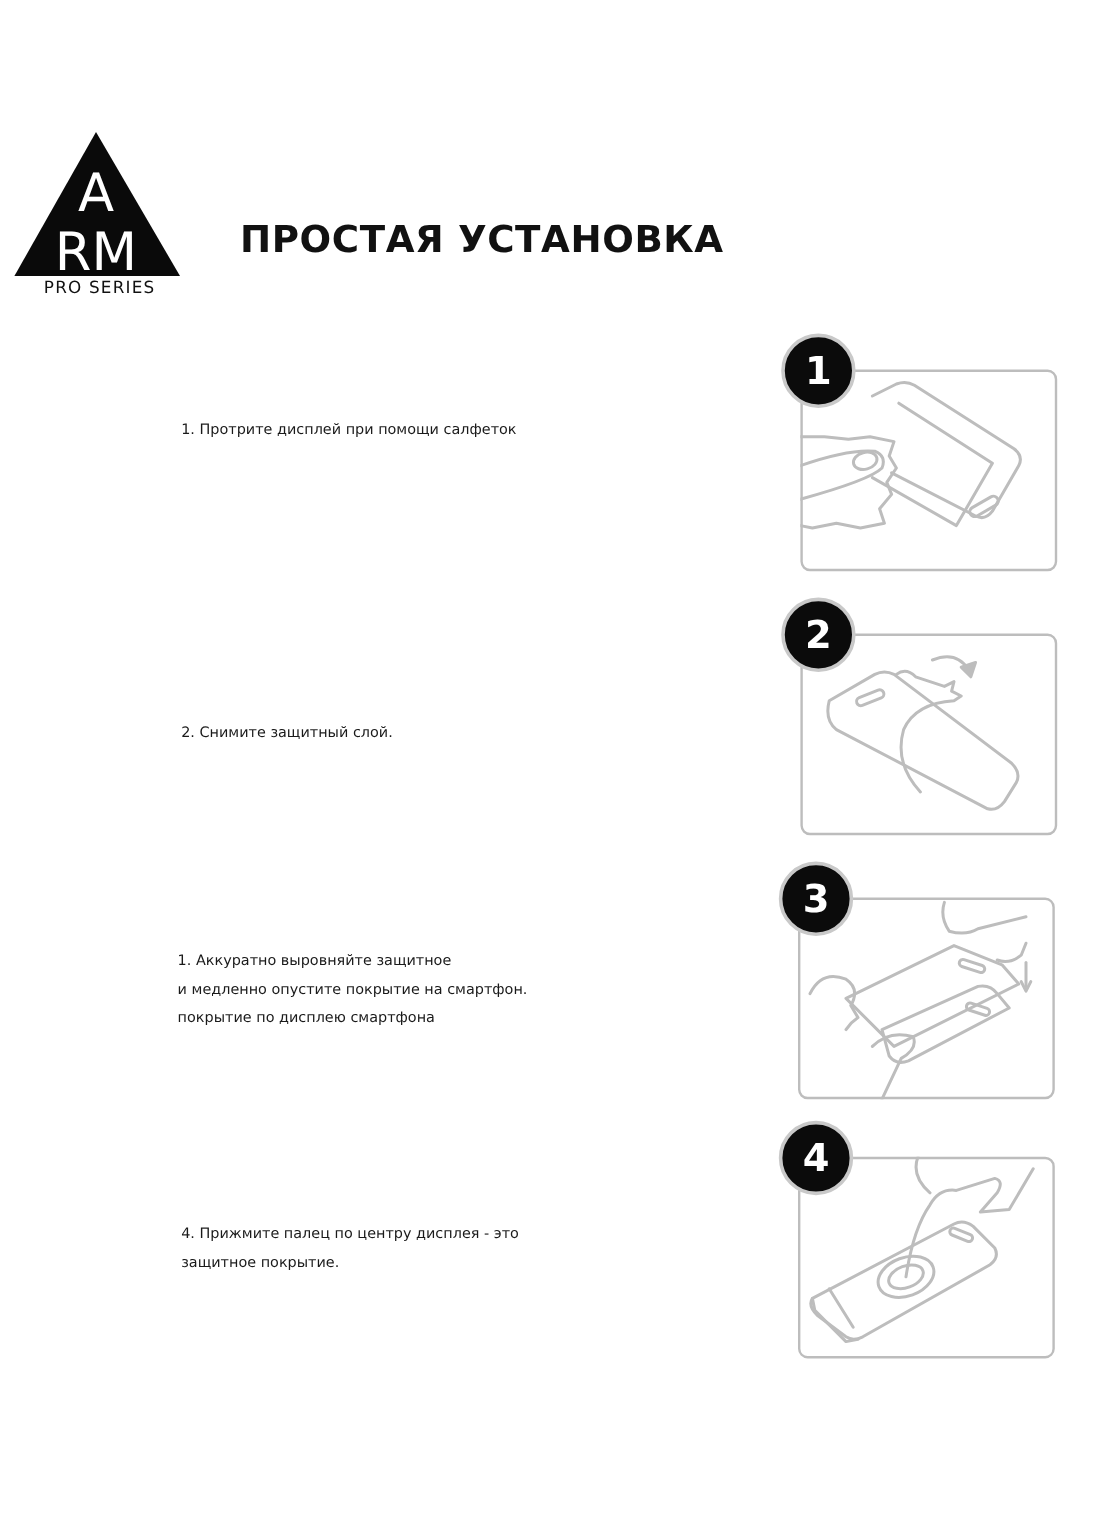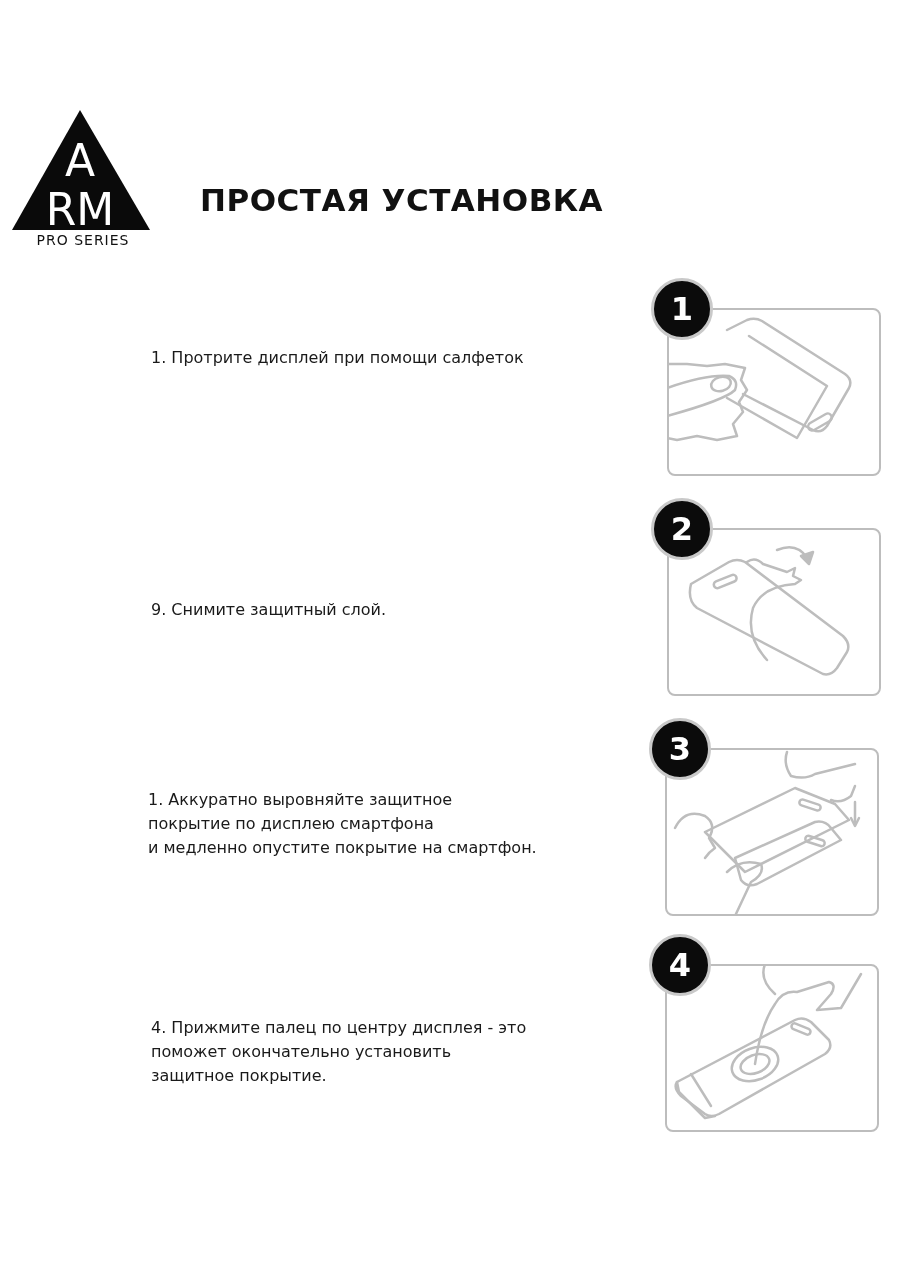--- a/index.html
+++ b/index.html
@@ -44,21 +44,21 @@
       font-family: "DejaVu Sans", sans-serif;
       font-weight: bold;
       font-size: 31px;
       letter-spacing: 0.5px;
       color: #111;
       white-space: nowrap;
     }
     .step-text {
       position: absolute;
       font-family: "DejaVu Sans", sans-serif;
-      font-size: 16px;
+      font-size: 12px;
       line-height: 24px;
       color: #1a1a1a;
       margin: 0;
     }
     .step-text span { display: block; white-space: nowrap; }
     .illus {
       position: absolute;
       width: 250px;
       height: 215px;
     }
@@ -123,40 +123,40 @@
       <rect x="140" y="110" width="26" height="8" rx="4" transform="rotate(-30 153 114)"></rect>
       <path d="M0,56 L20,56 L40,58 L58,56 L78,60 L74,72 L80,82 L72,94 L76,104 L66,116 L70,128 L50,132 L30,128 L10,132 L0,130"></path>
       <path d="M0,80 Q40,66 62,68 Q72,72 68,82 Q58,92 0,108"></path>
       <ellipse cx="54" cy="76" rx="10" ry="7" transform="rotate(-15 54 76)"></ellipse>
     </g>
   </svg>
   <div class="badge">1</div>
 </div>
 
 <div class="step-text" style="left:151px; top:598px;">
-  <span>9. Снимите защитный слой.</span>
+  <span>2. Снимите защитный слой.</span>
 </div>
 <div class="illus" style="left:645px; top:492px;">
   <div class="frame"></div>
   <svg class="art" width="214" height="168" viewBox="0 0 214 168">
     <g fill="none" stroke="#bdbdbd" stroke-width="2.5" stroke-linejoin="round" stroke-linecap="round">
       <path d="M24,56 L62,34 Q70,30 78,34 L176,108 Q184,116 180,124 L170,140 Q164,148 156,146 L30,80 Q20,72 24,56 Z"></path>
       <rect x="46" y="50" width="24" height="7" rx="3.5" transform="rotate(-22 58 53)"></rect>
       <path d="M80,34 Q88,28 96,36 L120,44 L128,40 L126,48 L134,52 L128,56 Q96,58 86,80 Q78,108 100,132"></path>
       <path d="M110,22 Q130,14 140,30"></path>
       <path d="M134,28 L142,36 L146,24 Z" fill="#bdbdbd"></path>
     </g>
   </svg>
   <div class="badge">2</div>
 </div>
 
 <div class="step-text" style="left:148px; top:788px;">
   <span>1. Аккуратно выровняйте защитное</span>
+  <span>и медленно опустите покрытие на смартфон.</span>
   <span>покрытие по дисплею смартфона</span>
-  <span>и медленно опустите покрытие на смартфон.</span>
 </div>
 <div class="illus" style="left:643px; top:712px;">
   <div class="frame"></div>
   <svg class="art" width="214" height="168" viewBox="0 0 214 168">
     <g fill="none" stroke="#bdbdbd" stroke-width="2.5" stroke-linejoin="round" stroke-linecap="round">
       <path d="M40,84 L130,40 L170,56 L184,72 L80,124 Z"></path>
       <rect x="134" y="54" width="22" height="6" rx="3" transform="rotate(18 145 57)"></rect>
       <path d="M70,110 L150,74 Q160,72 166,80 L176,92 L92,136 Q82,140 76,132 Z"></path>
       <rect x="140" y="90" width="20" height="6" rx="3" transform="rotate(18 150 93)"></rect>
       <path d="M122,4 Q118,16 126,28 Q140,32 150,26 L190,16"></path>
@@ -165,21 +165,20 @@
       <path d="M62,124 Q76,110 96,116 Q100,126 86,134 L70,168"></path>
       <path d="M190,54 L190,74"></path>
       <path d="M186,70 L190,78 L194,70"></path>
     </g>
   </svg>
   <div class="badge">3</div>
 </div>
 
 <div class="step-text" style="left:151px; top:1006px;margin-top:10px;">
   <span>4. Прижмите палец по центру дисплея - это</span>
-  <span>поможет окончательно установить</span>
   <span>защитное покрытие.</span>
 </div>
 <div class="illus" style="left:643px; top:928px;">
   <div class="frame"></div>
   <svg class="art" width="214" height="168" viewBox="0 0 214 168">
     <g fill="none" stroke="#bdbdbd" stroke-width="2.5" stroke-linejoin="round" stroke-linecap="round">
       <path d="M12,118 L130,56 Q138,52 146,58 L164,76 Q168,84 160,90 L54,150 Q46,154 40,150 L16,132 Q8,124 12,118 Z"></path>
       <path d="M12,118 L14,128 L40,154 L50,152"></path>
       <path d="M26,110 L46,142"></path>
       <rect x="126" y="62" width="20" height="6" rx="3" transform="rotate(22 136 65)"></rect>

